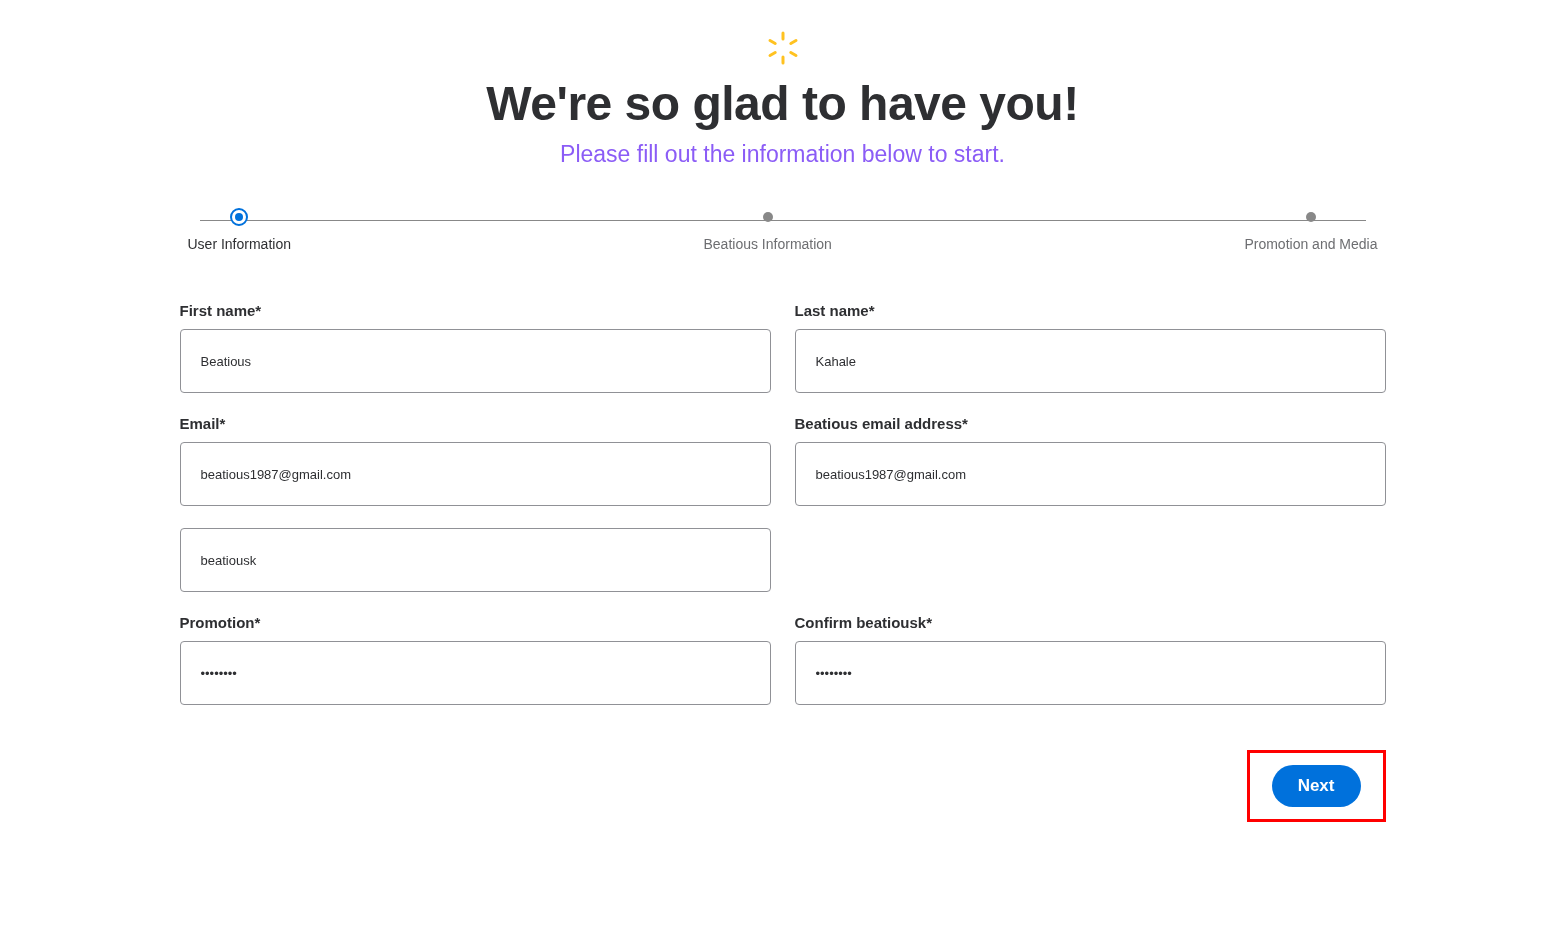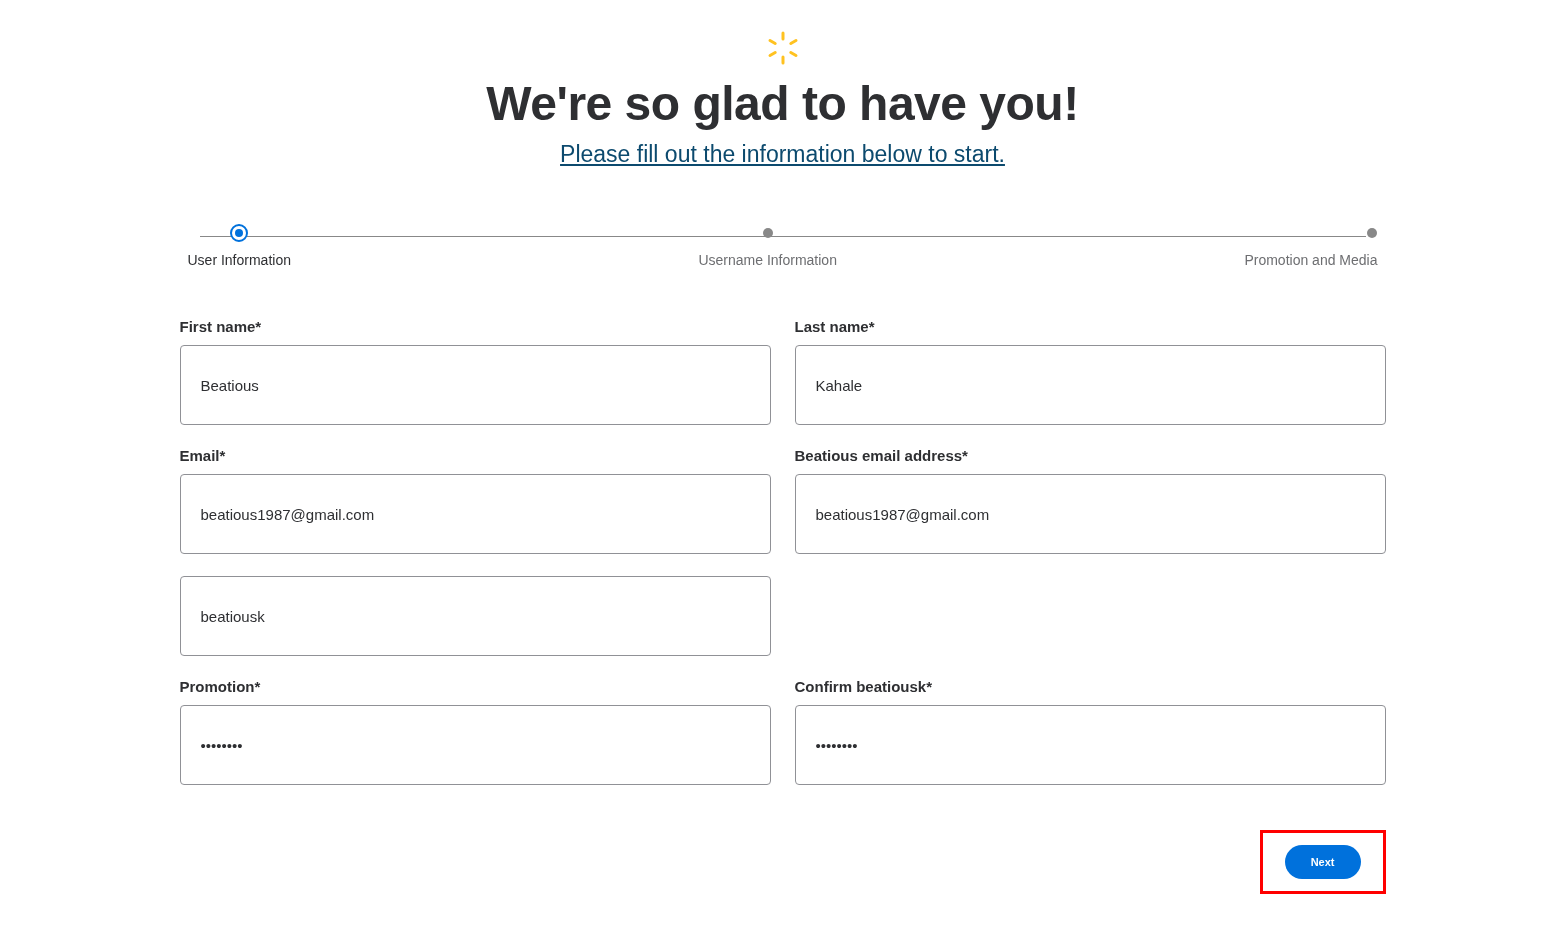--- a/index.html
+++ b/index.html
@@ -31,23 +31,22 @@
       font-size: 48px;
       font-weight: 700;
       color: #2e2f32;
       letter-spacing: -0.5px;
       margin-bottom: 10px;
     }
     .subheading {
       text-align: center;
       font-size: 23px;
       font-weight: 400;
-      color: #0c4a6e;
-      margin-bottom: 60px;
-      text-decoration: underline;
+      color: #8b5cf6;
+      margin-bottom: 44px;
     }
     .stepper {
       position: relative;
       display: flex;
       justify-content: space-between;
       align-items: flex-start;
       margin: 0 10px 50px;
       gap: 11px;
     }
     .stepper-line {
@@ -60,21 +59,21 @@
       z-index: 0;
     }
     .step {
       position: relative;
       z-index: 1;
       display: flex;
       flex-direction: column;
       align-items: center;
     }
     .step:first-child { align-items: flex-start; }
-    .step:last-child { align-items: flex-end; }
+    .step:last-child { }
     .step-dot {
       width: 10px;
       height: 10px;
       border-radius: 50%;
       background: #888;
       margin-bottom: 14px;
     }
     .step.active .step-dot {
       width: 18px;
       height: 18px;
@@ -115,25 +114,25 @@
     .field-full {
       grid-column: 1 / 2;
     }
     .field-label {
       font-size: 15px;
       font-weight: 700;
       color: #2e2f32;
       margin-bottom: 10px;
     }
     .field-input {
-      height: 80px;
+      height: 64px;
       border: 1px solid #909196;
       border-radius: 4px;
       padding: 0 20px;
-      font-size: 15px;
+      font-size: 13px;
       color: #2e2f32;
       background: #fff;
       outline: none;
     }
     .empty-cell {
       
     }
     .actions {
       display: flex;
       justify-content: flex-end;
@@ -143,21 +142,21 @@
     .next-wrapper {
       border: 3px solid #ff0000;
       padding: 12px 22px;
     }
     .btn-next {
       background: #0071dc;
       color: #fff;
       border: none;
       border-radius: 999px;
       padding: 11px 26px;
-      font-size: 11px;
+      font-size: 17px;
       font-weight: 700;
       cursor: pointer;
     }
   </style>
 </head>
 <body>
 
 <div class="container">
 
   <div class="logo">
@@ -177,21 +176,21 @@
   <p class="subheading">Please fill out the information below to start.</p>
 
   <div class="stepper">
     <div class="stepper-line"></div>
     <div class="step active">
       <div class="step-dot"></div>
       <div class="step-label">User Information</div>
     </div>
     <div class="step">
       <div class="step-dot"></div>
-      <div class="step-label">Username Information</div>
+      <div class="step-label">Beatious Information</div>
     </div>
     <div class="step">
       <div class="step-dot"></div>
       <div class="step-label">Promotion and Media</div>
     </div>
   </div>
 
   <div class="form-grid">
 
     <div class="field">

